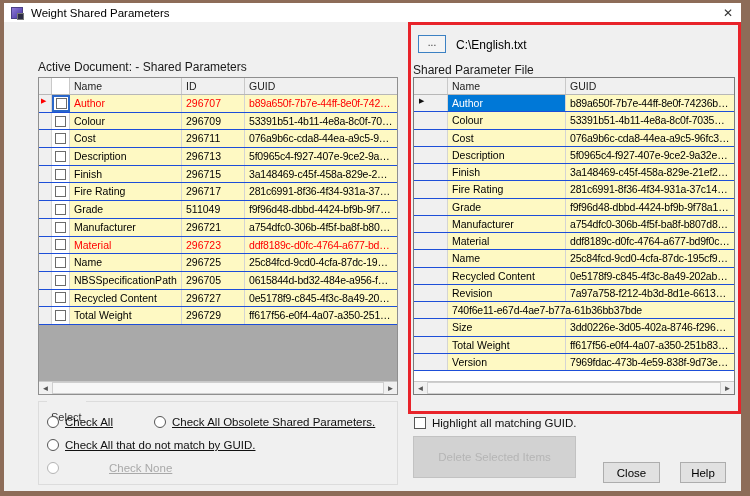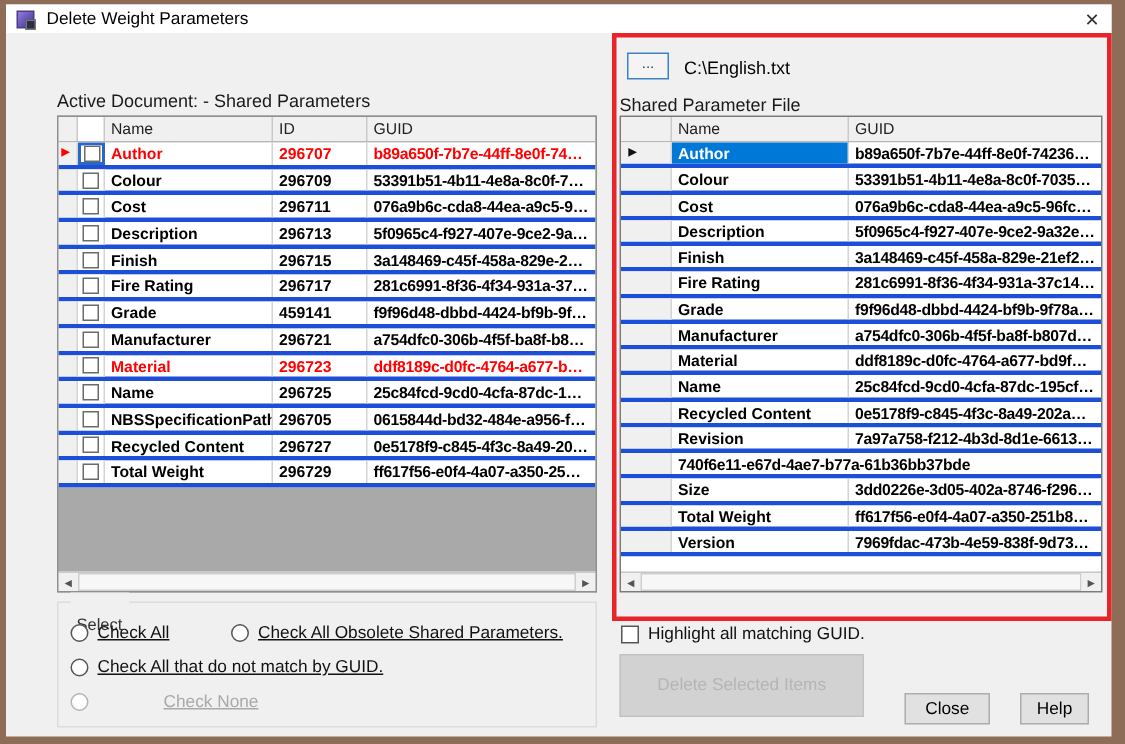--- a/index.html
+++ b/index.html
@@ -11,21 +11,21 @@
   .titlebar { position:absolute; left:0; top:0; width:737px; height:19px; background:#ffffff; display:flex; align-items:center; }
   .app-icon { width:12px; height:12px; margin-left:7px; background:linear-gradient(135deg,#8f7bd8 0%,#5b48b0 70%,#3e3470 100%); border:1px solid #4a3f85; position:relative; }
   .app-icon::after { content:""; position:absolute; right:-2px; bottom:-2px; width:5px; height:5px; background:#2c2c44; border:1px solid #777; }
   .title-text { margin-left:8px; font-size:11.5px; color:#000; }
   .close-x { margin-left:auto; width:26px; height:19px; display:flex; align-items:center; justify-content:center; font-size:12px; color:#333; cursor:pointer; }
 
   
   .dg { position:absolute; background:#a9a9a9; border:1px solid #8f8f8f; display:flex; flex-direction:column; overflow:hidden; }
   .hrow { display:flex; background:#f0f0f0; height:17px; flex:none; border-bottom:1px solid #b7b7b7; }
   .hc { font-size:10.5px; color:#222; padding:2px 4px 0 4px; border-right:1px solid #c9c9c9; overflow:hidden; white-space:nowrap; }
-  .trow { display:flex; background:#ffffff; height:17.7px; flex:none; border-bottom:3px solid #1d4ed8;font-weight:bold; }
+  .trow { display:flex; background:#fef9c3; height:17.7px; flex:none; border-bottom:1px solid #1d4ed8; }
   .rrow { height:17.25px; }
   .c { border-right:1px solid #d4d4d4; font-size:10.5px; color:#000; padding:2px 4px 0 4px; overflow:hidden; white-space:nowrap; }
   .cg { text-overflow:ellipsis; letter-spacing:-0.2px; }
   .ind { width:13px; background:#f0f0f0; padding:2px 1px 0 2px; font-size:7px; color:#111; }
   .rind { width:34px; background:#f0f0f0; padding:2px 0 0 5px; font-size:7px; color:#111; }
   .chk { width:18px; background:#fff; display:flex; align-items:center; justify-content:center; padding:0; }
   .cb { width:11px; height:11px; background:#fff; border:1px solid #6b6b6b; }
   .focus-cell { border:2px solid #2a67c9; padding:0; }
   .red .c { color:#fe0000; }
   .nm { width:112px; } .idc { width:63px; } .gd { flex:1; border-right:none; }
@@ -66,21 +66,21 @@
   #btn-close { left:599px; top:459px; width:57px; }
   #btn-help  { left:676px; top:459px; width:46px; }
 </style>
 </head>
 <body>
 
 <div class="window">
 
   <div class="titlebar">
     <div class="app-icon"></div>
-    <div class="title-text">Delete Weight Parameters</div>
+    <div class="title-text">Weight Shared Parameters</div>
     <div class="close-x">✕</div>
   </div>
 
   <div class="doc-label">Active Document: - Shared Parameters</div>
 
   <div class="dg" id="ltable">
     <div class="hrow">
       <div class="hc ind"></div>
       <div class="hc chk"></div>
       <div class="hc nm">Name</div>
@@ -141,21 +141,21 @@
       <div class="c nm">Fire Rating</div>
       <div class="c idc">296717</div>
       <div class="c gd cg">281c6991-8f36-4f34-931a-37c14484ee7d</div>
     </div>
     <div class="trow">
       <div class="c ind"></div>
       <div class="c chk">
           <span class="cb"></span>
         </div>
       <div class="c nm">Grade</div>
-      <div class="c idc">459141</div>
+      <div class="c idc">511049</div>
       <div class="c gd cg">f9f96d48-dbbd-4424-bf9b-9f78a1aed5d0</div>
     </div>
     <div class="trow">
       <div class="c ind"></div>
       <div class="c chk">
           <span class="cb"></span>
         </div>
       <div class="c nm">Manufacturer</div>
       <div class="c idc">296721</div>
       <div class="c gd cg">a754dfc0-306b-4f5f-ba8f-b807d8fed5f6</div>

